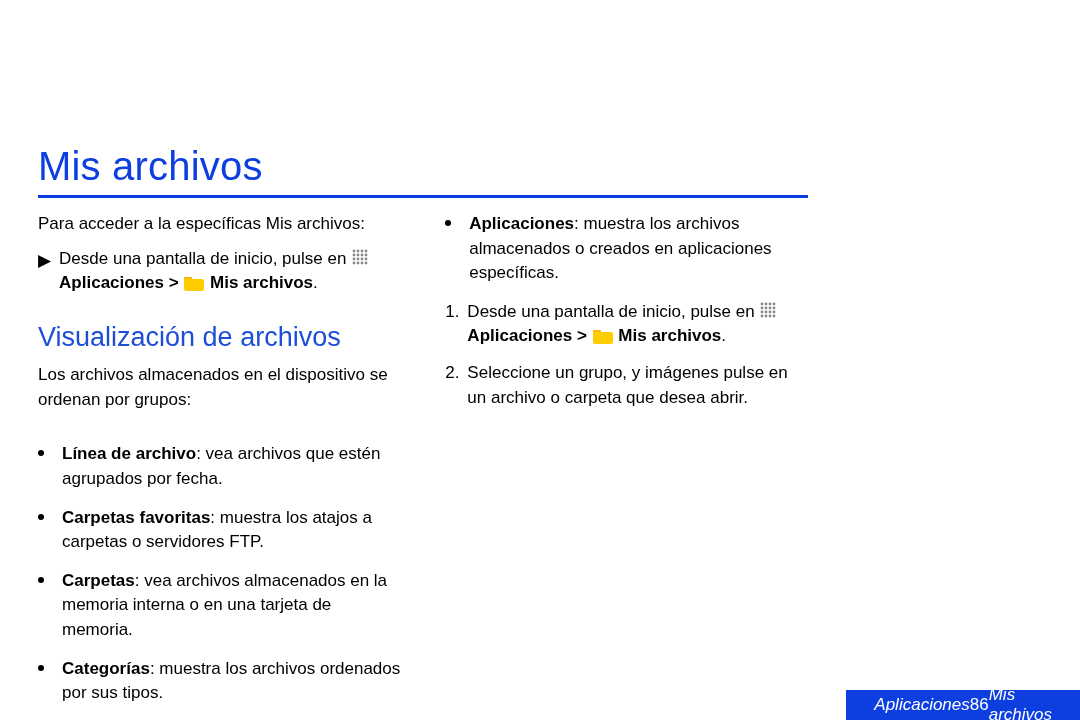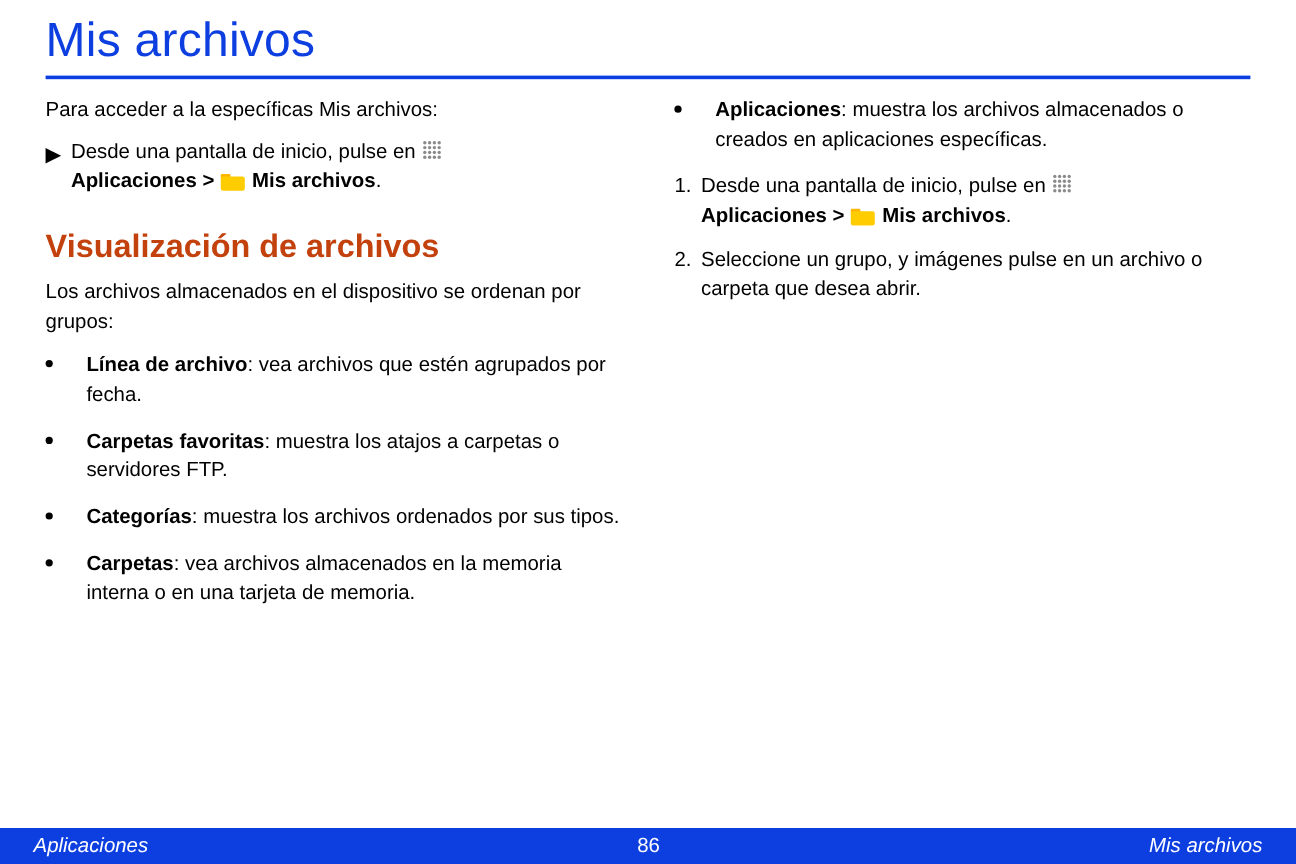--- a/index.html
+++ b/index.html
@@ -1,36 +1,36 @@
 <!DOCTYPE html>
 <html><head>
 <meta charset="utf-8">
 <style>
   * { margin: 0; padding: 0; box-sizing: border-box; }
   html, body { width: 1080px; height: 720px; font-family: Arial, Helvetica, sans-serif; background: #fff; color:#000; }
-  .page { width: 1080px; height: 720px; position: relative; display: flex; flex-direction: column; }
+  .page { width: 1080px; height: 720px; position: relative; display: flex; flex-direction: row; align-items: flex-end; }
   .content { flex: 1 1 auto; padding: 12px 38px 0 38px; }
   h1.title { font-size: 40px; font-weight: 400; color: #0d3fe0; letter-spacing: 0.2px; margin-bottom: 6px; }
   .rule { border: none; border-top: 3px solid #0d3fe0; margin-bottom: 14px; }
   .cols { display: flex; gap: 44px; }
   .col { flex: 1 1 0; font-size: 17px; line-height: 1.45; }
   .intro { font-size: 24px; line-height: 1.35; color: #0d3fe0; font-style: italic; margin-bottom: 28px; }
   .para { margin-bottom: 10px; }
   .arrow-line { display: flex; align-items: flex-start; gap: 8px; margin-bottom: 6px; }
   .arrow-glyph { display:inline-block; margin-top:2px; }
   .apps-icon { display: inline-block; vertical-align: -2px; }
   .apps-icon svg { display:block; }
   .folder-icon { display:inline-block; width:20px; height:16px; vertical-align:-3px; position:relative; margin: 0 1px; }
   .folder-icon::before { content:""; position:absolute; left:0; top:2px; width:8px; height:4px; background:#ffb400; border-radius:1px 1px 0 0; }
   .folder-icon::after { content:""; position:absolute; left:0; top:4px; width:20px; height:12px; background:#ffcc00; border-radius:2px; }
   .bold { font-weight: 700; }
-  h2.subhead { font-size: 27px; font-weight: 700; color: #c2410c; margin-top: 22px; margin-bottom: 6px; }
-  .after-sub { margin-bottom: 12px; }
+  h2.subhead { font-size: 27px; font-weight: 400; color: #1d4ed8; margin-top: 22px; margin-bottom: 6px; }
+  .after-sub { margin-bottom: 30px; }
   ul.bullets { list-style: none; padding-left: 0; }
-  ul.bullets li { display:flex; gap:28px; margin-bottom: 14px; }
+  ul.bullets li { display:flex; gap:18px; margin-bottom: 14px; }
   ul.bullets li .dot { display:inline-block; width:6px; height:6px; background:#000; border-radius:50%; margin-top:8px; flex:0 0 auto; }
   ul.bullets li .txt { flex:1 1 auto; }
   ol.numlist { list-style:none; padding-left:0; }
   ol.numlist li { display:flex; gap:8px; margin-bottom:12px; }
   ol.numlist li .num { flex:0 0 auto; }
   ol.numlist li .txt { flex:1 1 auto; }
   .footer { height: 30px; background:#0d3fe0; color:#fff; display:flex; align-items:center; justify-content:space-between; padding:0 28px; font-size:17px; }
   .footer .left, .footer .right { font-style: italic; }
   .footer .center { font-style: normal; }
 </style>
@@ -78,25 +78,25 @@
           <li>
               <span class="dot"></span>
               <span class="txt"><span class="bold">Línea de archivo</span><span>: vea archivos que estén agrupados por fecha.</span></span>
             </li>
           <li>
               <span class="dot"></span>
               <span class="txt"><span class="bold">Carpetas favoritas</span><span>: muestra los atajos a carpetas o servidores FTP.</span></span>
             </li>
           <li>
               <span class="dot"></span>
-              <span class="txt"><span class="bold">Categorías</span><span>: muestra los archivos ordenados por sus tipos.</span></span>
+              <span class="txt"><span class="bold">Carpetas</span><span>: vea archivos almacenados en la memoria interna o en una tarjeta de memoria.</span></span>
             </li>
           <li>
               <span class="dot"></span>
-              <span class="txt"><span class="bold">Carpetas</span><span>: vea archivos almacenados en la memoria interna o en una tarjeta de memoria.</span></span>
+              <span class="txt"><span class="bold">Categorías</span><span>: muestra los archivos ordenados por sus tipos.</span></span>
             </li>
         </ul>
       </div>
 
       <div class="col">
         <ul class="bullets">
           <li>
               <span class="dot"></span>
               <span class="txt"><span class="bold">Aplicaciones</span><span>: muestra los archivos almacenados o creados en aplicaciones específicas.</span></span>
             </li>

